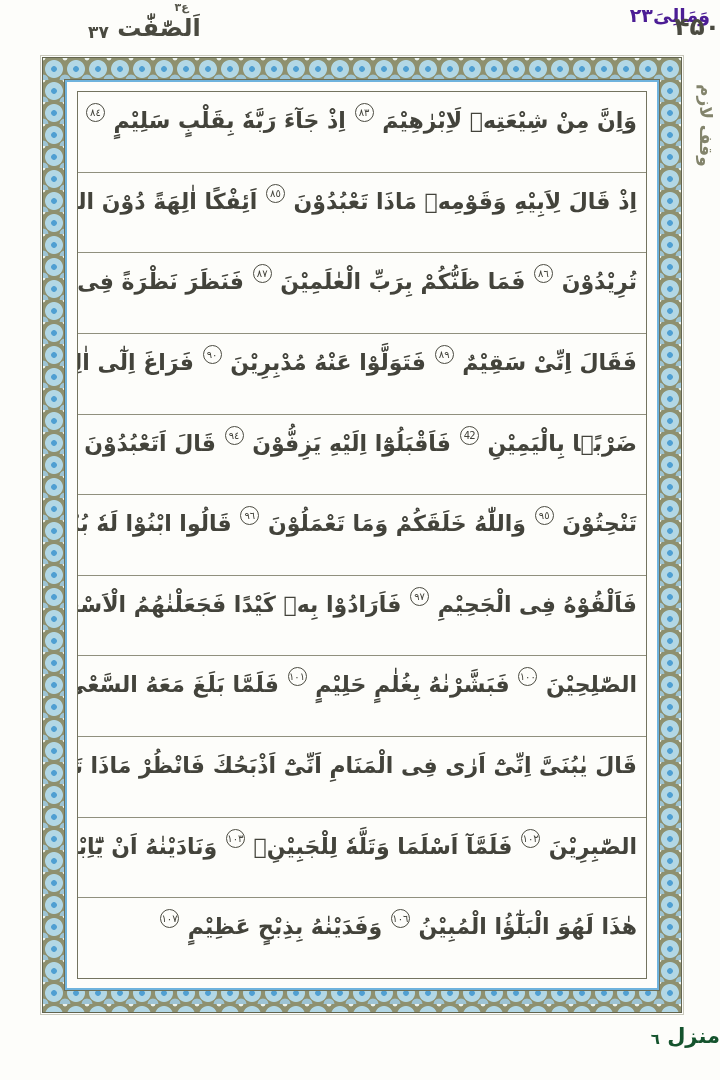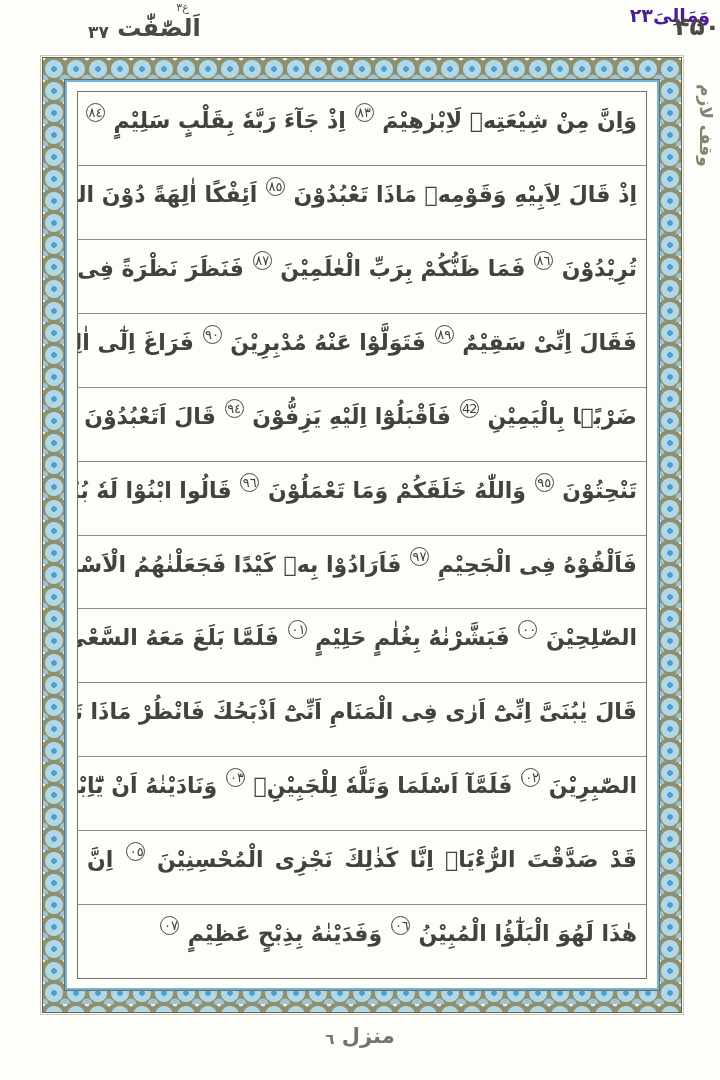--- a/index.html
+++ b/index.html
@@ -10,21 +10,21 @@
     font-family:"DejaVu Sans", sans-serif;
     color:#3e3e36;
     overflow:hidden;
   }
   
   .header { position:absolute; top:0; left:0; width:720px; height:56px; direction:rtl; }
   .h-right { position:absolute; right:10px; top:4px; font-size:19px; font-weight:bold; color:#4c1d95; letter-spacing:-1px; }
   .h-center { position:absolute; left:0; right:0; top:12px; text-align:right; font-size:25px; font-weight:bold; color:#4a4a40; }
   .h-left { position:absolute; left:88px; top:14px; font-size:24px; font-weight:bold; color:#4a4a40; }
   .h-left .surah-num { font-size:17px; position:relative; top:2px; margin-right:0; }
-  .surah-mark { position:absolute; top:-13px; right:12px; font-size:11px; font-weight:normal; color:#55554a; letter-spacing:1px; }
+  .surah-mark { position:absolute; top:-13px; right:12px; font-size:11px; font-weight:bold; color:#55554a; letter-spacing:1px; }
   
   .frame {
     position:absolute; left:42px; top:57px; width:640px; height:956px;
     border:1px solid #62644e;
     outline:1px solid #c9c9bc; outline-offset:1px;
     padding:24px;
     background-color:#8e906f;
     background-image:
       radial-gradient(circle at 11px 11px, #4f9fd2 2.5px, rgba(0,0,0,0) 3.2px),
       radial-gradient(circle at 0px 0px,  #eef3ee 2px,  rgba(0,0,0,0) 2.8px),
@@ -62,39 +62,39 @@
     white-space:nowrap;
   }
   .line:last-child { border-bottom:none; text-align-last:right; }
   .txt { display:inline; }
   .ayah {
     display:inline-block;
     width:19px; height:19px;
     line-height:17px;
     border:1px solid #4c4c42;
     border-radius:50%;
-    font-size:13px; font-weight:normal;
+    font-size:10px; font-weight:normal;
     text-align:left; text-align-last:center;
     vertical-align:6px;
     letter-spacing:-1px;
     margin:0 1px;
     white-space:nowrap;
     overflow:hidden;
   }
   
   .margin-note {
     position:absolute; left:716px; top:84px;
     transform:rotate(90deg); transform-origin:0 0;
     font-size:17px; font-weight:bold; color:#83846c;
     direction:rtl; letter-spacing:1px; white-space:nowrap;
   }
   .footer {
     position:absolute; top:1024px; left:0; right:0;
-    text-align:center; font-size:21px; font-weight:bold;
-    color:#737373; direction:rtl;
+    font-size:21px; font-weight:bold;
+    color:#14532d; direction:rtl;
   }
   .footer .mnum { font-size:15px; position:relative; top:1px; }
 </style>
 </head>
 <body>
 
 <div class="header">
   <div class="h-right"><span>وَمَالِىَ</span><span>۲۳</span></div>
   <div class="h-center">۴۵۰</div>
   <div class="h-left">
@@ -108,21 +108,20 @@
         <div class="line"><span class="txt">وَاِنَّ مِنْ شِيْعَتِهٖ لَاِبْرٰهِيْمَ</span> <span class="ayah">٨٣</span> <span class="txt">اِذْ جَآءَ رَبَّهٗ بِقَلْبٍ سَلِيْمٍ</span> <span class="ayah">٨٤</span></div>
         <div class="line"><span class="txt">اِذْ قَالَ لِاَبِيْهِ وَقَوْمِهٖ مَاذَا تَعْبُدُوْنَ</span> <span class="ayah">٨٥</span> <span class="txt">اَئِفْكًا اٰلِهَةً دُوْنَ اللّٰهِ</span></div>
         <div class="line"><span class="txt">تُرِيْدُوْنَ</span> <span class="ayah">٨٦</span> <span class="txt">فَمَا ظَنُّكُمْ بِرَبِّ الْعٰلَمِيْنَ</span> <span class="ayah">٨٧</span> <span class="txt">فَنَظَرَ نَظْرَةً فِى النُّجُوْمِ</span> </div>
         <div class="line"><span class="txt">فَقَالَ اِنِّىْ سَقِيْمٌ</span> <span class="ayah">٨٩</span> <span class="txt">فَتَوَلَّوْا عَنْهُ مُدْبِرِيْنَ</span> <span class="ayah">٩٠</span> <span class="txt">فَرَاغَ اِلٰٓى اٰلِهَتِهِمْ</span></div>
         <div class="line"><span class="txt">ضَرْبًۢا بِالْيَمِيْنِ</span> <span class="ayah">42</span> <span class="txt">فَاَقْبَلُوْٓا اِلَيْهِ يَزِفُّوْنَ</span> <span class="ayah">٩٤</span> <span class="txt">قَالَ اَتَعْبُدُوْنَ مَا</span></div>
         <div class="line"><span class="txt">تَنْحِتُوْنَ</span> <span class="ayah">٩٥</span> <span class="txt">وَاللّٰهُ خَلَقَكُمْ وَمَا تَعْمَلُوْنَ</span> <span class="ayah">٩٦</span> <span class="txt">قَالُوا ابْنُوْا لَهٗ بُنْيَانًا</span></div>
         <div class="line"><span class="txt">فَاَلْقُوْهُ فِى الْجَحِيْمِ</span> <span class="ayah">٩٧</span> <span class="txt">فَاَرَادُوْا بِهٖ كَيْدًا فَجَعَلْنٰهُمُ الْاَسْفَلِيْنَ</span> </div>
         <div class="line"><span class="txt">الصّٰلِحِيْنَ</span> <span class="ayah">١٠٠</span> <span class="txt">فَبَشَّرْنٰهُ بِغُلٰمٍ حَلِيْمٍ</span> <span class="ayah">١٠١</span> <span class="txt">فَلَمَّا بَلَغَ مَعَهُ السَّعْىَ</span></div>
         <div class="line"><span class="txt">قَالَ يٰبُنَىَّ اِنِّىْٓ اَرٰى فِى الْمَنَامِ اَنِّىْٓ اَذْبَحُكَ فَانْظُرْ مَاذَا تَرٰىؕ</span></div>
         <div class="line"><span class="txt">الصّٰبِرِيْنَ</span> <span class="ayah">١٠٢</span> <span class="txt">فَلَمَّآ اَسْلَمَا وَتَلَّهٗ لِلْجَبِيْنِۚ</span> <span class="ayah">١٠٣</span> <span class="txt">وَنَادَيْنٰهُ اَنْ يّٰٓاِبْرٰهِيْمُ</span> </div>
-        <div class="line"><span class="txt">قَدْ صَدَّقْتَ الرُّءْيَاۚ اِنَّا كَذٰلِكَ نَجْزِى الْمُحْسِنِيْنَ</span> <span class="ayah">١٠٥</span> <span class="txt">اِنَّ</span></div>
         <div class="line"><span class="txt">هٰذَا لَهُوَ الْبَلٰٓؤُا الْمُبِيْنُ</span> <span class="ayah">١٠٦</span> <span class="txt">وَفَدَيْنٰهُ بِذِبْحٍ عَظِيْمٍ</span> <span class="ayah">١٠٧</span></div>
       </div>
   </div>
 </div>
 
 <div class="margin-note">وقف لازم</div>
 
 <div class="footer"><span>منزل</span> <span class="mnum">٦</span></div>
 
 </body></html>

